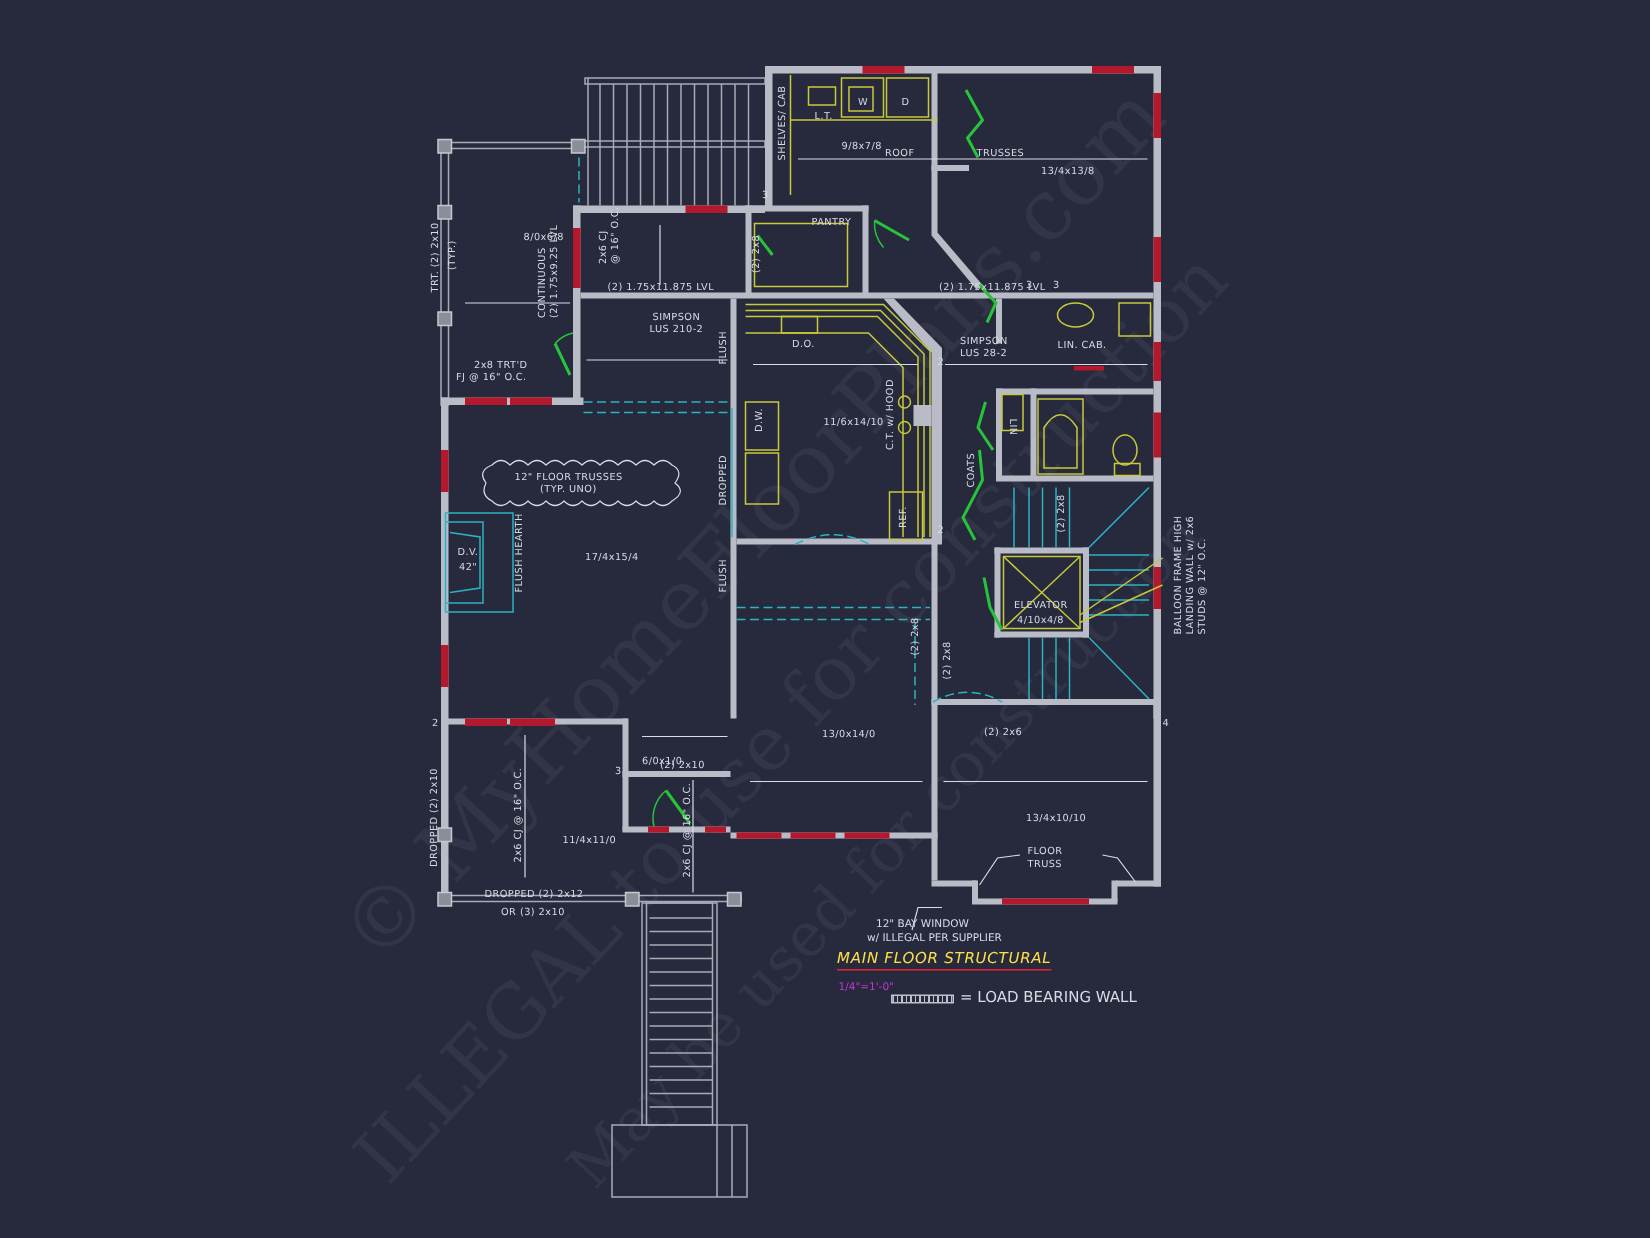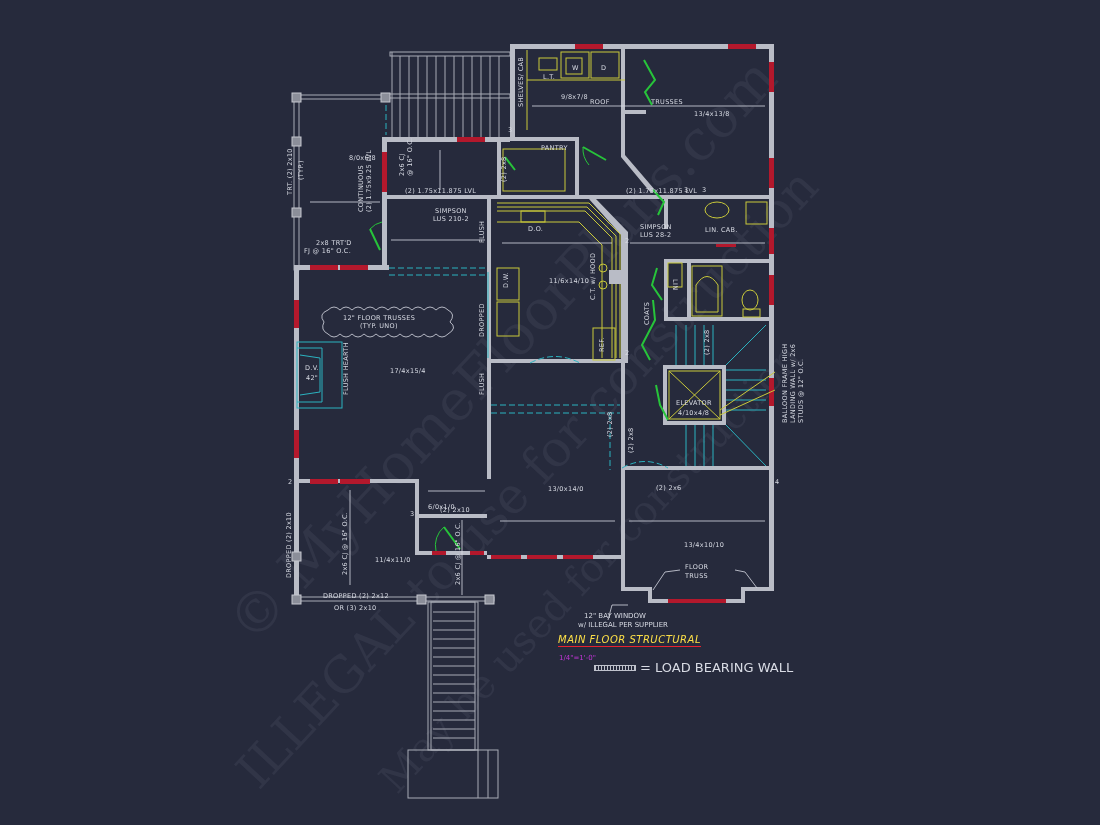--- a/index.html
+++ b/index.html
@@ -13,21 +13,21 @@
   .swing { stroke:#27c43a; stroke-width:1; fill:none; }
   .yel { stroke:#c9c93a; stroke-width:1; fill:none; }
   .cyan { stroke:#2bb3c0; stroke-width:1; fill:none; }
   .cyan-d { stroke:#2bb3c0; stroke-width:1; fill:none; stroke-dasharray:6 3; }
   .dim { stroke:#d8dbe4; stroke-width:0.8; fill:none; }
   .rail { stroke:#a8abb6; stroke-width:1; fill:none; }
   .post { fill:#8b8e99; stroke:#c6c8d0; stroke-width:1; }
   .title { position:absolute; left:558px; top:634px; color:#fde047; font-family:"DejaVu Sans", sans-serif;
            font-size:10px; font-style:italic; letter-spacing:0.5px; border-bottom:1px solid #e8222e; padding-bottom:1px; }
   .scale { position:absolute; left:559px; top:654px; color:#c236d8; font-size:7px; font-family:"DejaVu Sans", sans-serif; }
-  .legend { position:absolute; left:594px; top:660px; color:#d8dbe4; font-size:13px; font-family:"DejaVu Sans", sans-serif; display:flex; align-items:center; gap:4px; }
+  .legend { position:absolute; left:594px; top:660px; color:#d8dbe4; font-size:10px; font-family:"DejaVu Sans", sans-serif; display:flex; align-items:center; gap:4px; }
   .legend .hatch { display:inline-block; width:40px; height:4px; border:1px solid #bfc2cc;
                    background:repeating-linear-gradient(90deg,#bfc2cc 0 1px,transparent 1px 3px); }
   .bay-note { position:absolute; left:578px; top:612px; color:#d8dbe4; font-size:7px; line-height:9px; font-family:"DejaVu Sans", sans-serif; }
   .watermark { position:absolute; color:rgba(200,205,220,0.07); font-family:"DejaVu Serif", serif; white-space:nowrap;
                transform-origin:left top; pointer-events:none; }
 </style>
 </head>
 <body>
 
 <div class="watermark" style="left:215px;top:610px;font-size:56px;transform:rotate(-47deg);">© MyHomeFloorPlans.com</div>

